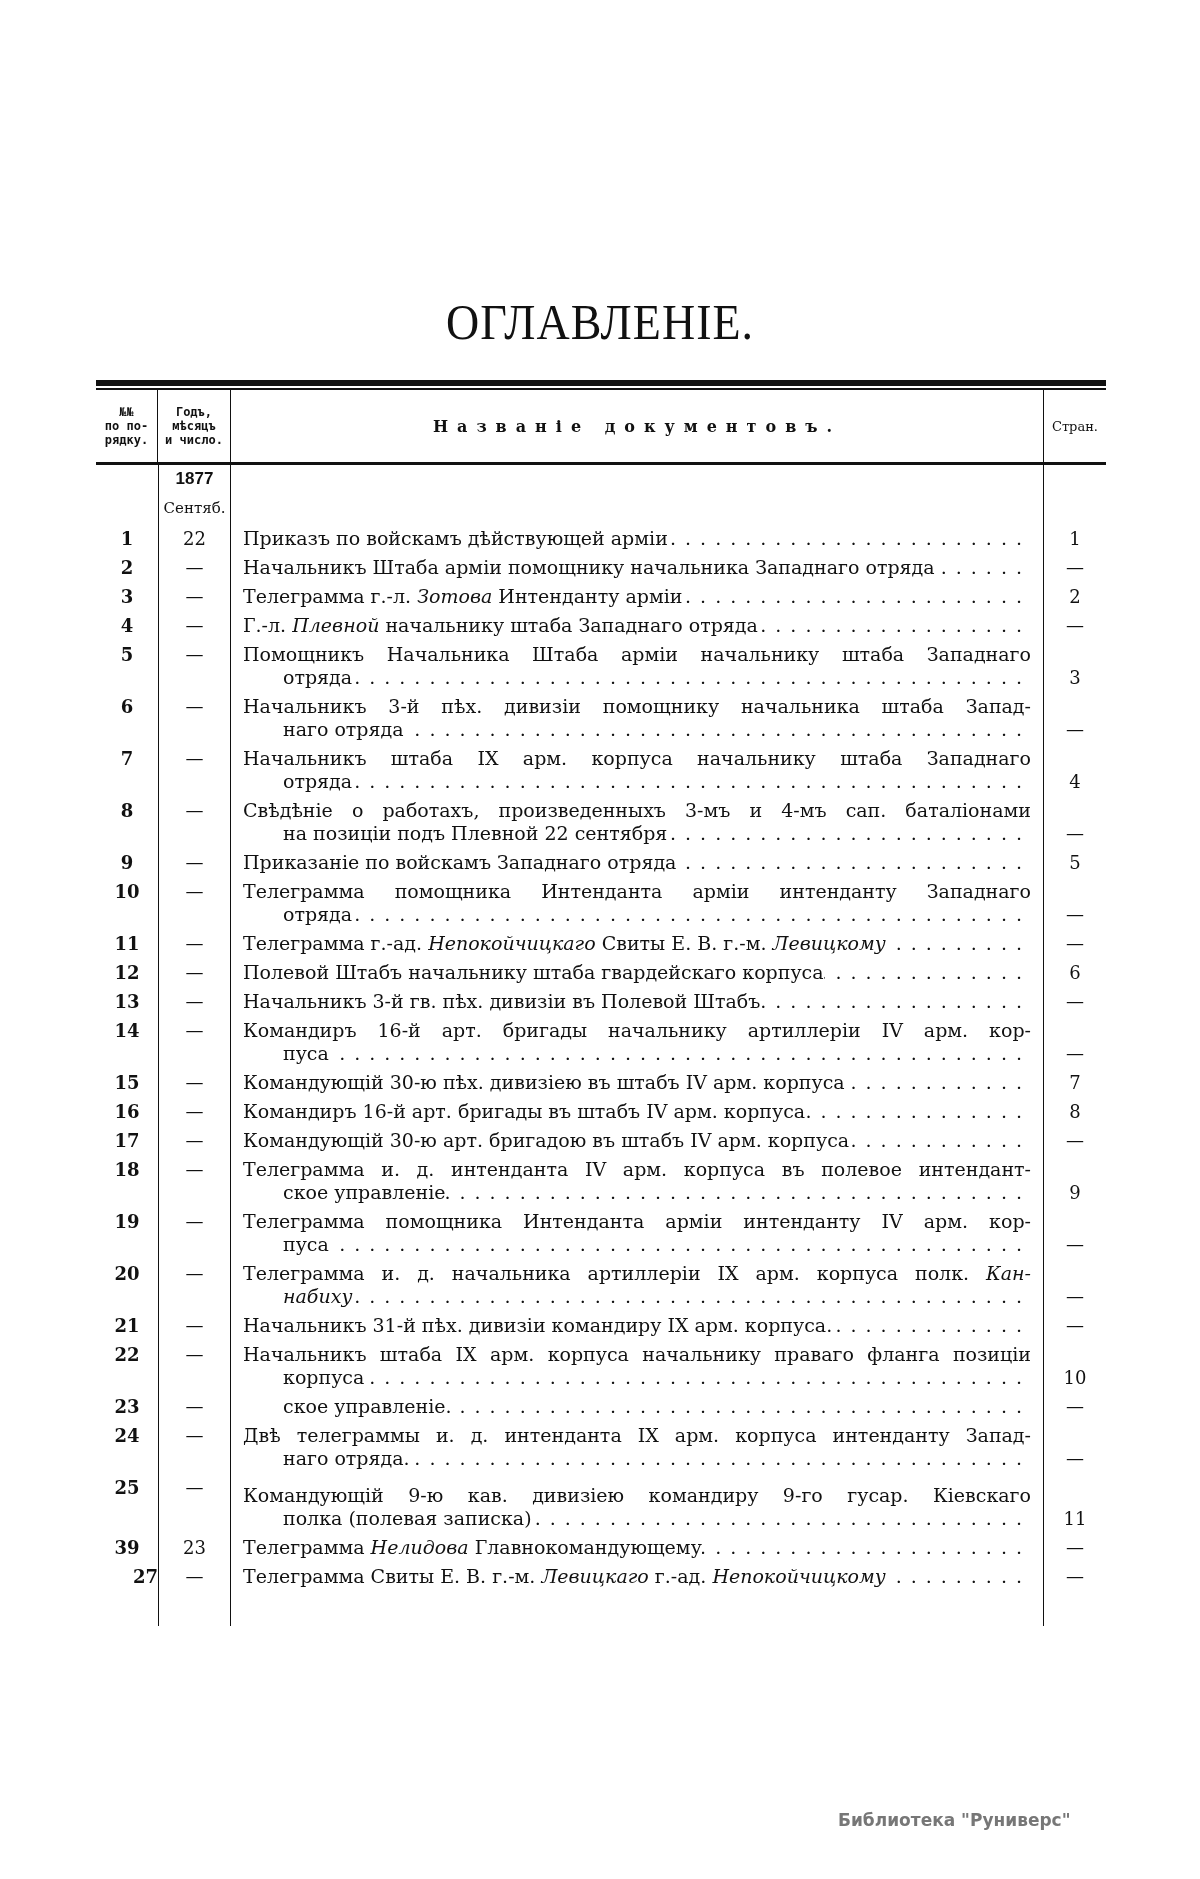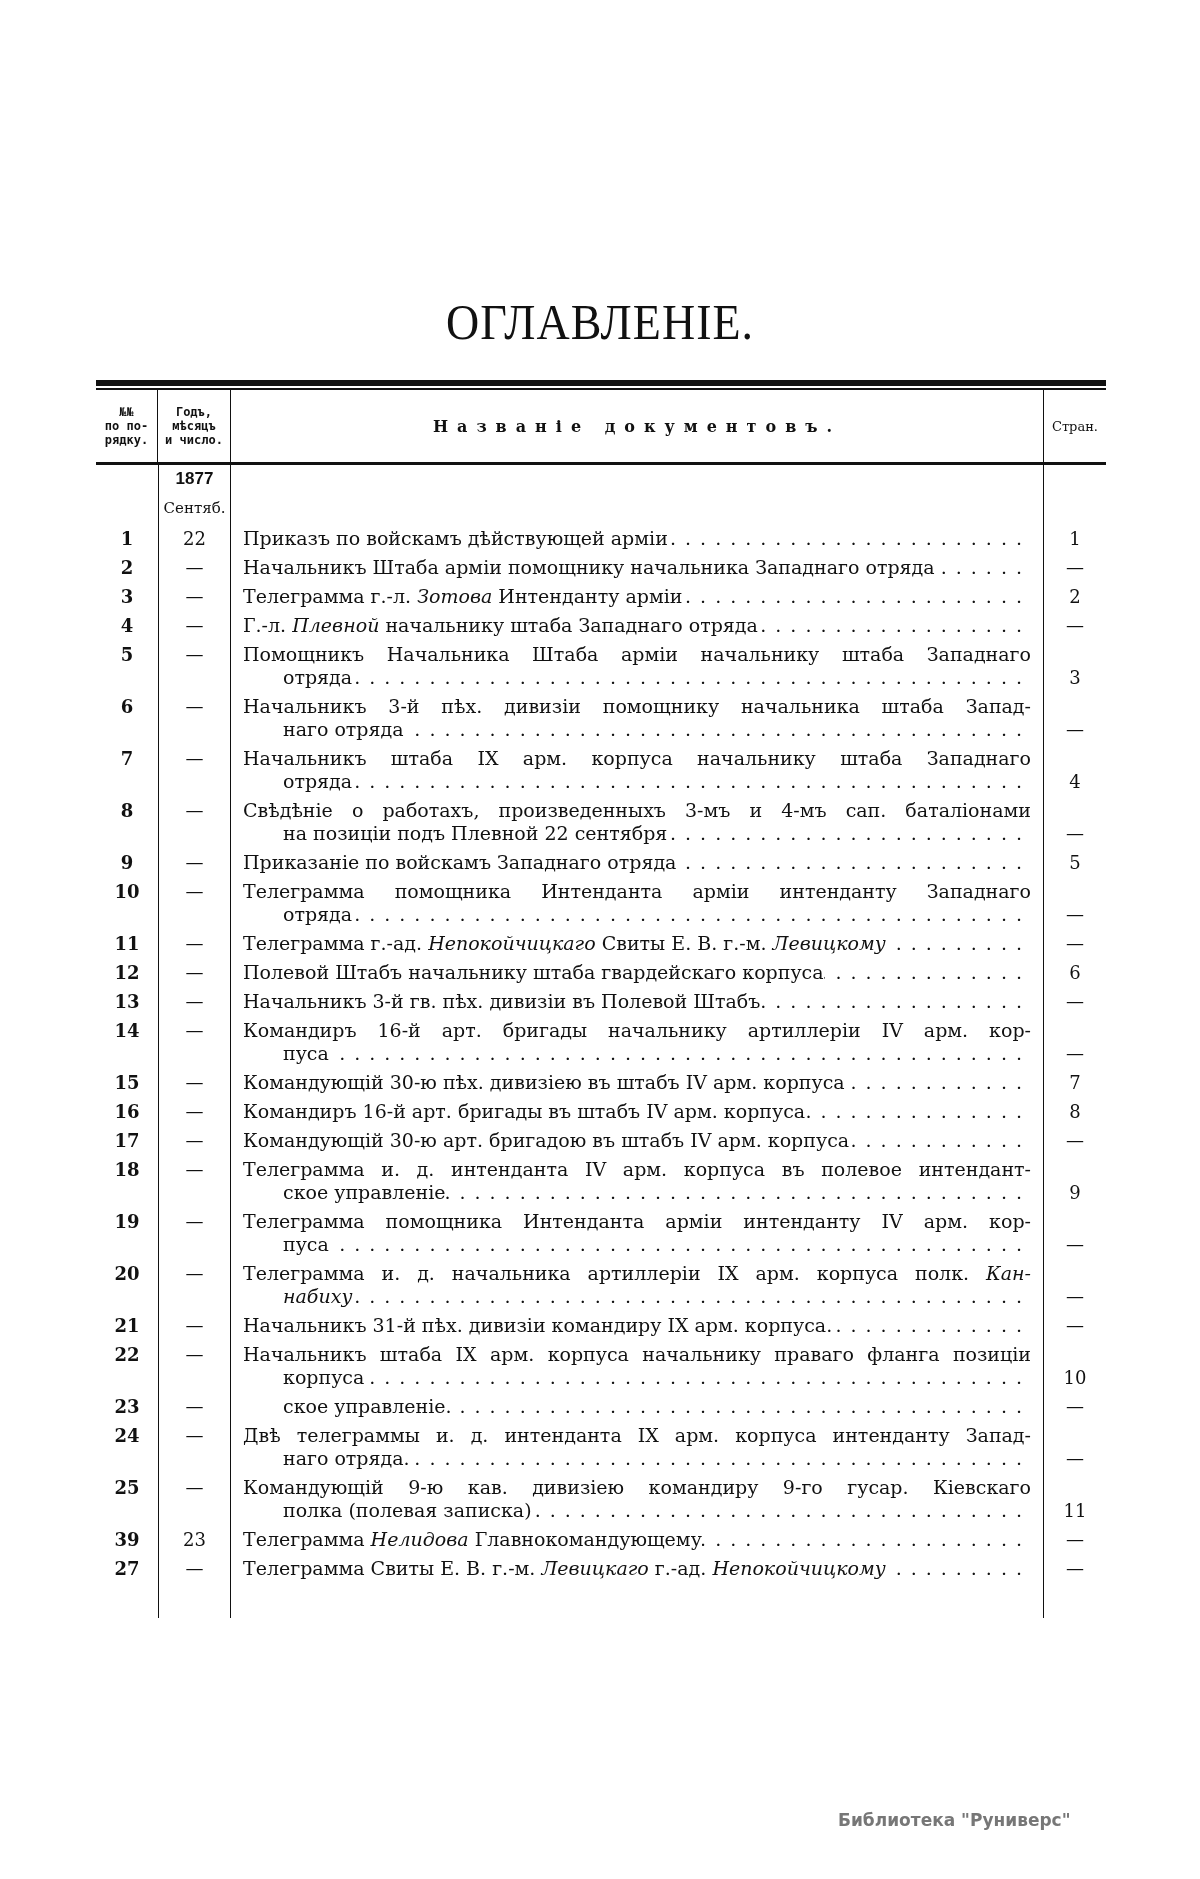--- a/index.html
+++ b/index.html
@@ -320,38 +320,38 @@
         <div class="line" style="padding-left: 40px;">
           <span class="txt">наго отряда.</span>
           <span class="dots">................................................................................</span>
         </div>
       </div>
       <div class="r-page cell col-page">—</div>
       <div class="r-num cell" style="padding-top: 6px;">25</div>
       <div class="r-date cell col-date" style="padding-top: 6px;">—</div>
       <div class="r-title cell col-title" style="padding-top: 6px;">
         <div class="line">
-          <span class="txt" style="width: 100%; text-align: justify; text-align-last: justify;">Командующій 9-ю кав. дивизіею командиру 9-го гусар. Кіевскаго</span>
+          <span class="txt" style="width: 100%; text-align: justify; text-align-last: justify; margin-top: 8px;">Командующій 9-ю кав. дивизіею командиру 9-го гусар. Кіевскаго</span>
         </div>
         <div class="line" style="padding-left: 40px;">
           <span class="txt">полка (полевая записка)</span>
           <span class="dots">................................................................................</span>
         </div>
       </div>
       <div class="r-page cell col-page">11</div>
       <div class="r-num cell" style="padding-top: 6px;">39</div>
       <div class="r-date cell col-date" style="padding-top: 6px;">23</div>
       <div class="r-title cell col-title" style="padding-top: 6px;">
         <div class="line">
           <span class="txt">Телеграмма <span class="it">Нелидова</span> Главнокомандующему</span>
           <span class="dots">................................................................................</span>
         </div>
       </div>
       <div class="r-page cell col-page">—</div>
-      <div class="r-num cell" style="padding-top: 6px;">27</div>
+      <div class="r-num cell" style="padding-top: 6px; text-align: right;">27</div>
       <div class="r-date cell col-date" style="padding-top: 6px;">—</div>
       <div class="r-title cell col-title" style="padding-top: 6px;">
         <div class="line">
           <span class="txt">Телеграмма Свиты Е. В. г.-м. <span class="it">Левицкаго</span> г.-ад. <span class="it">Непокойчицкому</span></span>
           <span class="dots">................................................................................</span>
         </div>
       </div>
       <div class="r-page cell col-page">—</div>
       <div class="" style="height: 38px;"></div>
       <div class="col-date" style="height: 38px;"></div>

